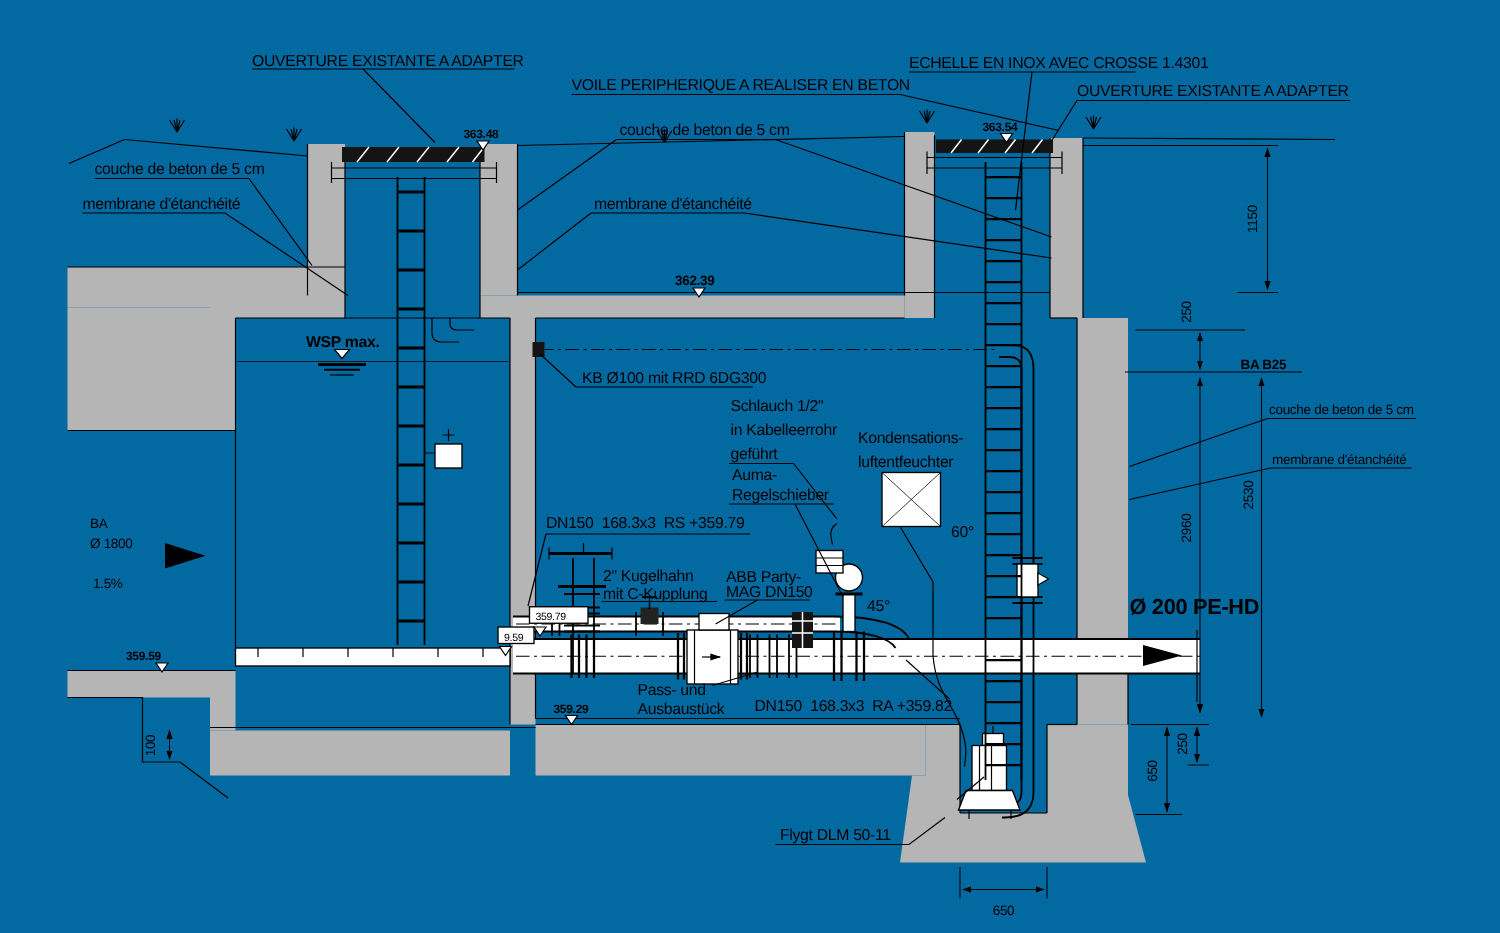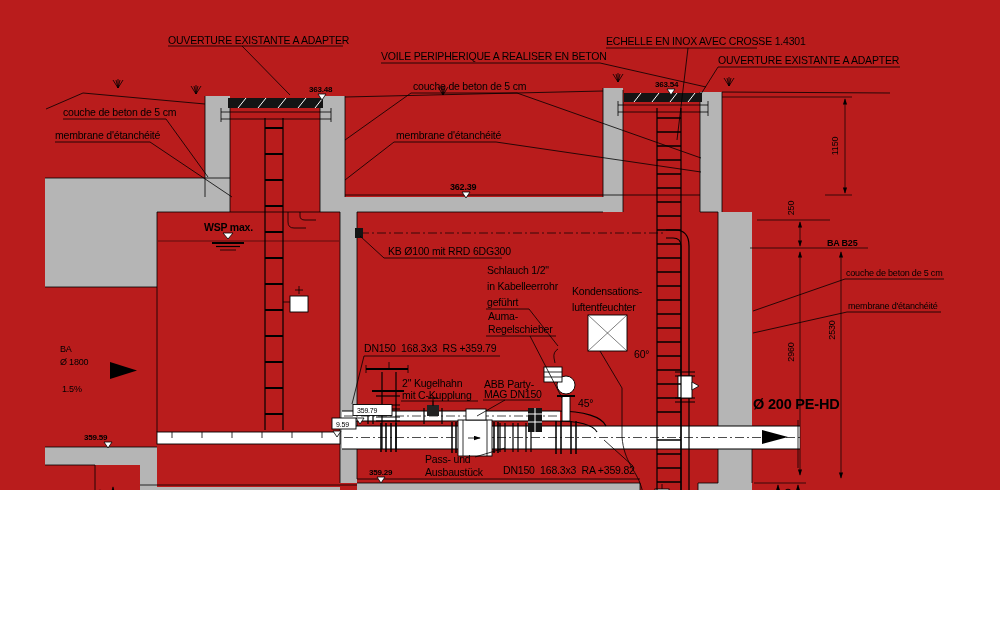--- a/index.html
+++ b/index.html
@@ -1,16 +1,16 @@
 <!DOCTYPE html>
 <html><head>
 <meta charset="utf-8">
 <style>
   html,body{margin:0;padding:0;background:#ffffff;}
-  .stage{position:relative;width:1000px;height:490px;background:#b91c1c;overflow:hidden;}
+  .stage{position:relative;width:1000px;height:622px;background:#0369a1;overflow:hidden;}
   svg{display:block;}
   svg text{font-family:"Liberation Sans","DejaVu Sans",sans-serif;fill:#000;white-space:pre;letter-spacing:-0.2px;}
   .lbl{font-size:10.5px;}
   .sm9{font-size:9px;}
   .sm8{font-size:8px;}
   .sm7{font-size:7px;}
   .b{font-weight:bold;}
   .big{font-size:14.5px;font-weight:bold;}
   .ln{stroke:#000;stroke-width:0.8;fill:none;}
   .ln05{stroke:#000;stroke-width:0.5;fill:none;}

